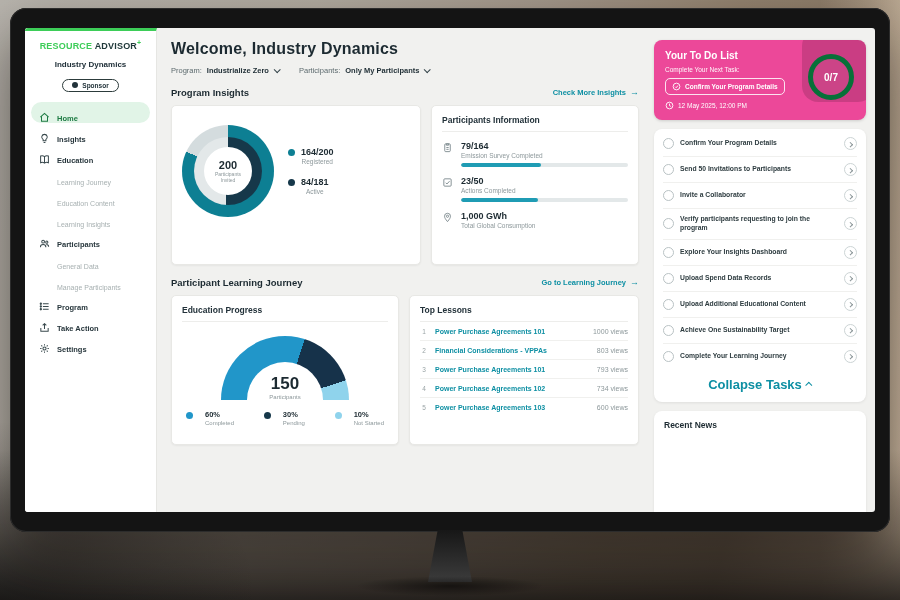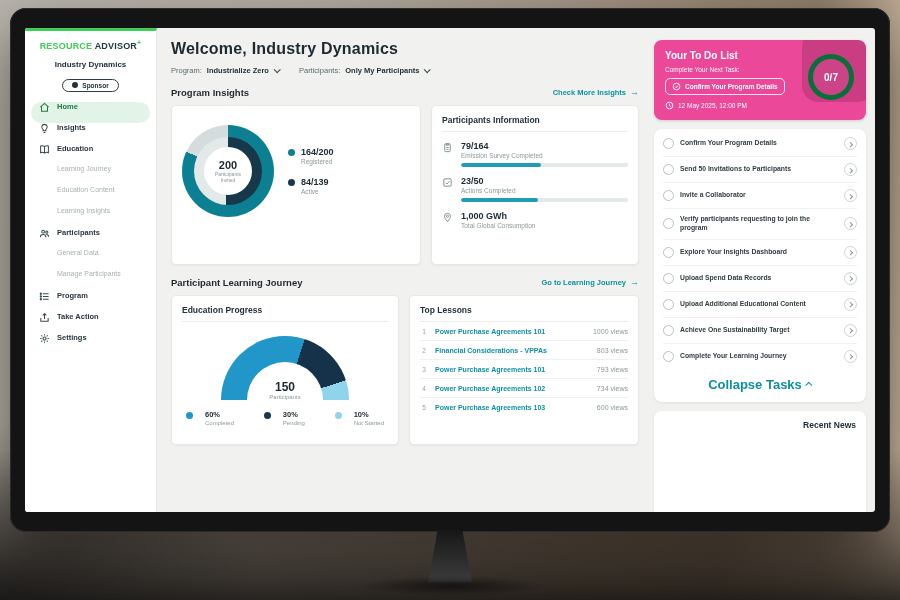--- a/index.html
+++ b/index.html
@@ -30,21 +30,21 @@
   .brand { text-align:center; font-size:9px; font-weight:bold; letter-spacing:.2px; }
   .brand-res { color:#3dcd58; }
   .brand-adv { color:#20393a; }
   .brand-plus { color:#3dcd58; font-size:7px; vertical-align:super; }
   .org { text-align:center; font-size:8px; font-weight:bold; color:#21313a; margin-top:9px; }
   .sponsor-wrap { text-align:center; margin-top:5px; }
   .sponsor { display:inline-flex; align-items:center; gap:4px; border:1px solid #2c3b3b; border-radius:10px;
     padding:2px 9px; font-size:6.5px; font-weight:bold; color:#22333a; background:#fff; cursor:pointer; }
   .sponsor-dot { width:6px; height:6px; border-radius:50%; background:#22333a; display:inline-block; }
   .nav { margin-top:10px; }
-  .nav-item { display:flex; align-items:flex-start; gap:7px; height:21px; padding:0 10px 0 14px;
+  .nav-item { display:flex; align-items:flex-end; gap:7px; height:21px; padding:0 10px 0 14px;
     font-size:7.5px; font-weight:bold; color:#27363c; cursor:pointer; }
   .nav-item.sub { padding-left:32px; color:#a7b0b1; font-weight:normal; font-size:7px; }
   .nav-item.active { background:#e1f4e7; color:#1c7a42; border-radius:12px; margin:0 6px; padding-left:8px; }
   .nav-ico { width:11px; height:11px; flex-shrink:0; color:#3a4a4e; }
   .nav-item.active .nav-ico { color:#1c7a42; }
   .nav-ico svg { width:11px; height:11px; display:block; }
 
   
   .main { flex:1; padding:12px 12px 0 14px; min-width:0; }
   .welcome { font-size:16px; font-weight:bold; color:#1c2a31; letter-spacing:.2px; }
@@ -65,21 +65,21 @@
   .card-invited { width:250px; height:160px; }
   .invited-body { display:flex; align-items:center; gap:14px; margin-top:10px; }
   .donut { width:92px; height:92px; border-radius:50%; display:flex; align-items:center; justify-content:center;
     background:conic-gradient(#0d7f93 0deg 295deg, #d4dcde 295deg 360deg); flex-shrink:0; }
   .donut-inner { width:68px; height:68px; border-radius:50%; display:flex; align-items:center; justify-content:center;
     background:conic-gradient(#16384a 0deg 184deg, #e3e8e9 184deg 360deg); }
   .donut-hole { width:48px; height:48px; border-radius:50%; background:#fff; display:flex; flex-direction:column;
     align-items:center; justify-content:center; text-align:center; }
   .donut-val { font-size:11px; font-weight:bold; color:#1c2a31; }
   .donut-lab { font-size:5px; color:#8d989b; line-height:1.2; width:38px; }
-  .legend-col { display:flex; flex-direction:column; gap:12px; }
+  .legend-col { display:flex; flex-direction:column; gap:12px;text-align:center; }
   .legend-item { display:flex; gap:6px; }
   .legend-dot { width:7px; height:7px; border-radius:50%; margin-top:2px; flex-shrink:0; }
   .dot-teal { background:#0d7f93; }
   .dot-navy { background:#16384a; }
   .dot-blue { background:#2196c9; }
   .dot-light { background:#8fd3ec; }
   .legend-val { font-size:9px; font-weight:bold; color:#1c2a31; }
   .legend-lab { font-size:6.5px; color:#8d989b; margin-top:1px; }
 
   
@@ -93,21 +93,21 @@
   .bar { height:4px; border-radius:2px; background:#e3e8e9; margin-top:4px; overflow:hidden; }
   .bar-fill { height:100%; border-radius:2px; background:#1f9cb4; }
 
   
   .card-edu { width:228px; height:150px; }
   .gauge-wrap { width:128px; height:64px; margin:14px auto 0; position:relative; overflow:hidden; }
   .gauge-circle { width:128px; height:128px; border-radius:50%;
     background:conic-gradient(from 270deg, #2196c9 0deg 108deg, #16324a 108deg 162deg, #8fd3ec 162deg 180deg, transparent 180deg 360deg); }
   .gauge-hole { position:absolute; left:26px; top:26px; width:76px; height:76px; border-radius:50%; background:#fff; }
   .gauge-center { position:absolute; left:0; right:0; bottom:0; text-align:center; }
-  .gauge-val { font-size:12px; font-weight:bold; color:#1c2a31; }
+  .gauge-val { font-size:17px; font-weight:bold; color:#1c2a31; }
   .gauge-lab { font-size:6px; color:#8d989b; }
   .gauge-legend { display:flex; justify-content:space-between; margin-top:10px; padding:0 4px; }
   .gl-item { display:flex; gap:12px; }
   .gl-pct { font-size:7.5px; font-weight:bold; color:#1c2a31; }
   .gl-lab { font-size:6px; color:#8d989b; margin-top:1px; }
 
   
   .card-lessons { flex:1; height:150px; }
   .lesson-row { display:flex; align-items:center; gap:7px; padding:5.5px 0; border-bottom:1px solid #f0f0ee; cursor:pointer; }
   .lesson-row:last-child { border-bottom:none; }
@@ -138,21 +138,21 @@
   .task-label { flex:1; font-size:6.8px; font-weight:bold; color:#2e3c40; line-height:1.3; }
   .task-chev { width:13px; height:13px; border:1px solid #ccd4d5; border-radius:50%; flex-shrink:0;
     display:flex; align-items:center; justify-content:center; }
   .chev-right { width:4px; height:4px; border-right:1.3px solid #8a9598; border-bottom:1.3px solid #8a9598;
     transform:rotate(-45deg) translateX(-1px); }
   .collapse-row { display:flex; align-items:center; justify-content:center; gap:5px; padding:8px 0;
     font-size:13px; font-weight:bold; color:#0d8fa3; cursor:pointer; }
   .chev-up { width:5px; height:5px; border-right:1.4px solid #0d8fa3; border-bottom:1.4px solid #0d8fa3;
     transform:rotate(-135deg) translateY(-1px); }
   .news-card { background:#fff; border-radius:8px 8px 0 0; padding:9px 10px; flex:1; box-shadow:0 1px 3px rgba(0,0,0,.08); }
-  .news-title { font-size:8.5px; font-weight:bold; color:#1c2a31;text-align:right; }
+  .news-title { font-size:8.5px; font-weight:bold; color:#1c2a31; }
   .arrow-glyph { font-size:9px; line-height:1; }
 </style>
 </head>
 <body>
 
 <div class="scene">
   <div class="bg-strip"></div>
   <div class="bg-bottom"></div>
   <div class="bg-corner"></div>
 
@@ -297,21 +297,21 @@
                 <div class="legend-item">
                   <span class="legend-dot dot-teal"></span>
                   <span>
                     <div class="legend-val">164/200</div>
                     <div class="legend-lab">Registered</div>
                   </span>
                 </div>
                 <div class="legend-item">
                   <span class="legend-dot dot-navy"></span>
                   <span>
-                    <div class="legend-val">84/139</div>
+                    <div class="legend-val">84/181</div>
                     <div class="legend-lab">Active</div>
                   </span>
                 </div>
               </div>
             </div>
           </div>
 
           <div class="card card-info">
             <div class="card-title">Participants Information</div>
             <div class="info-row">

